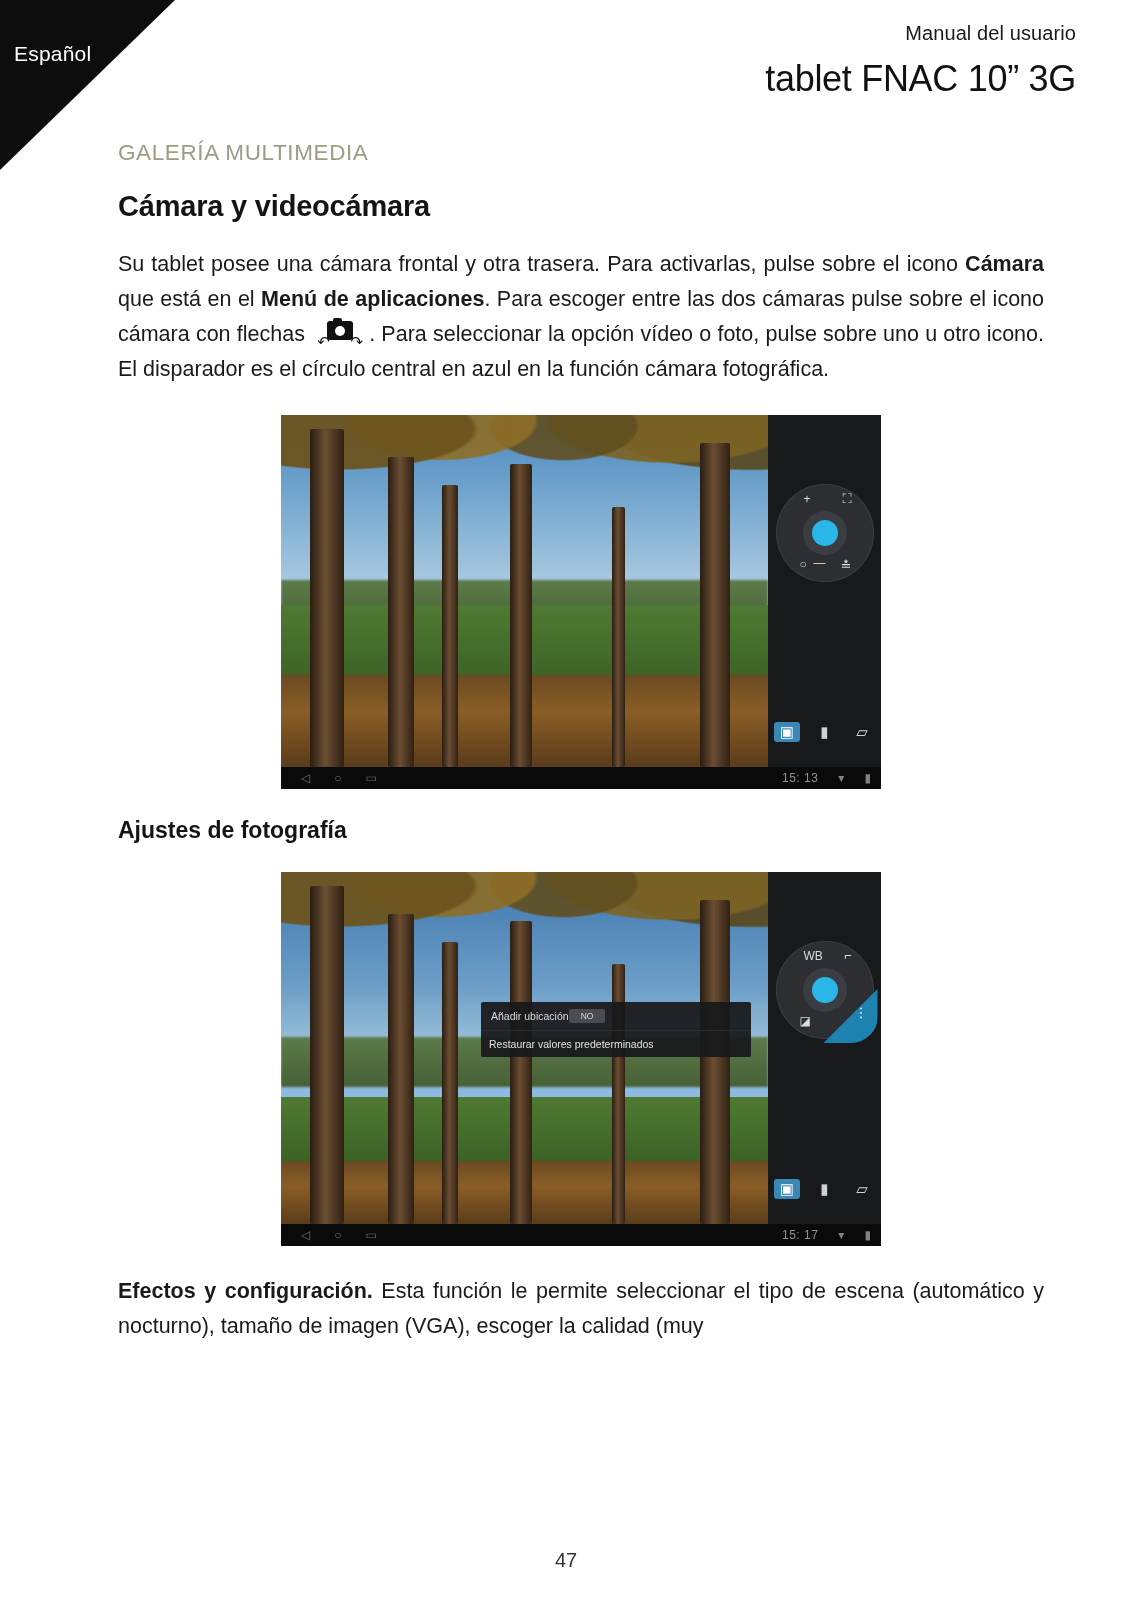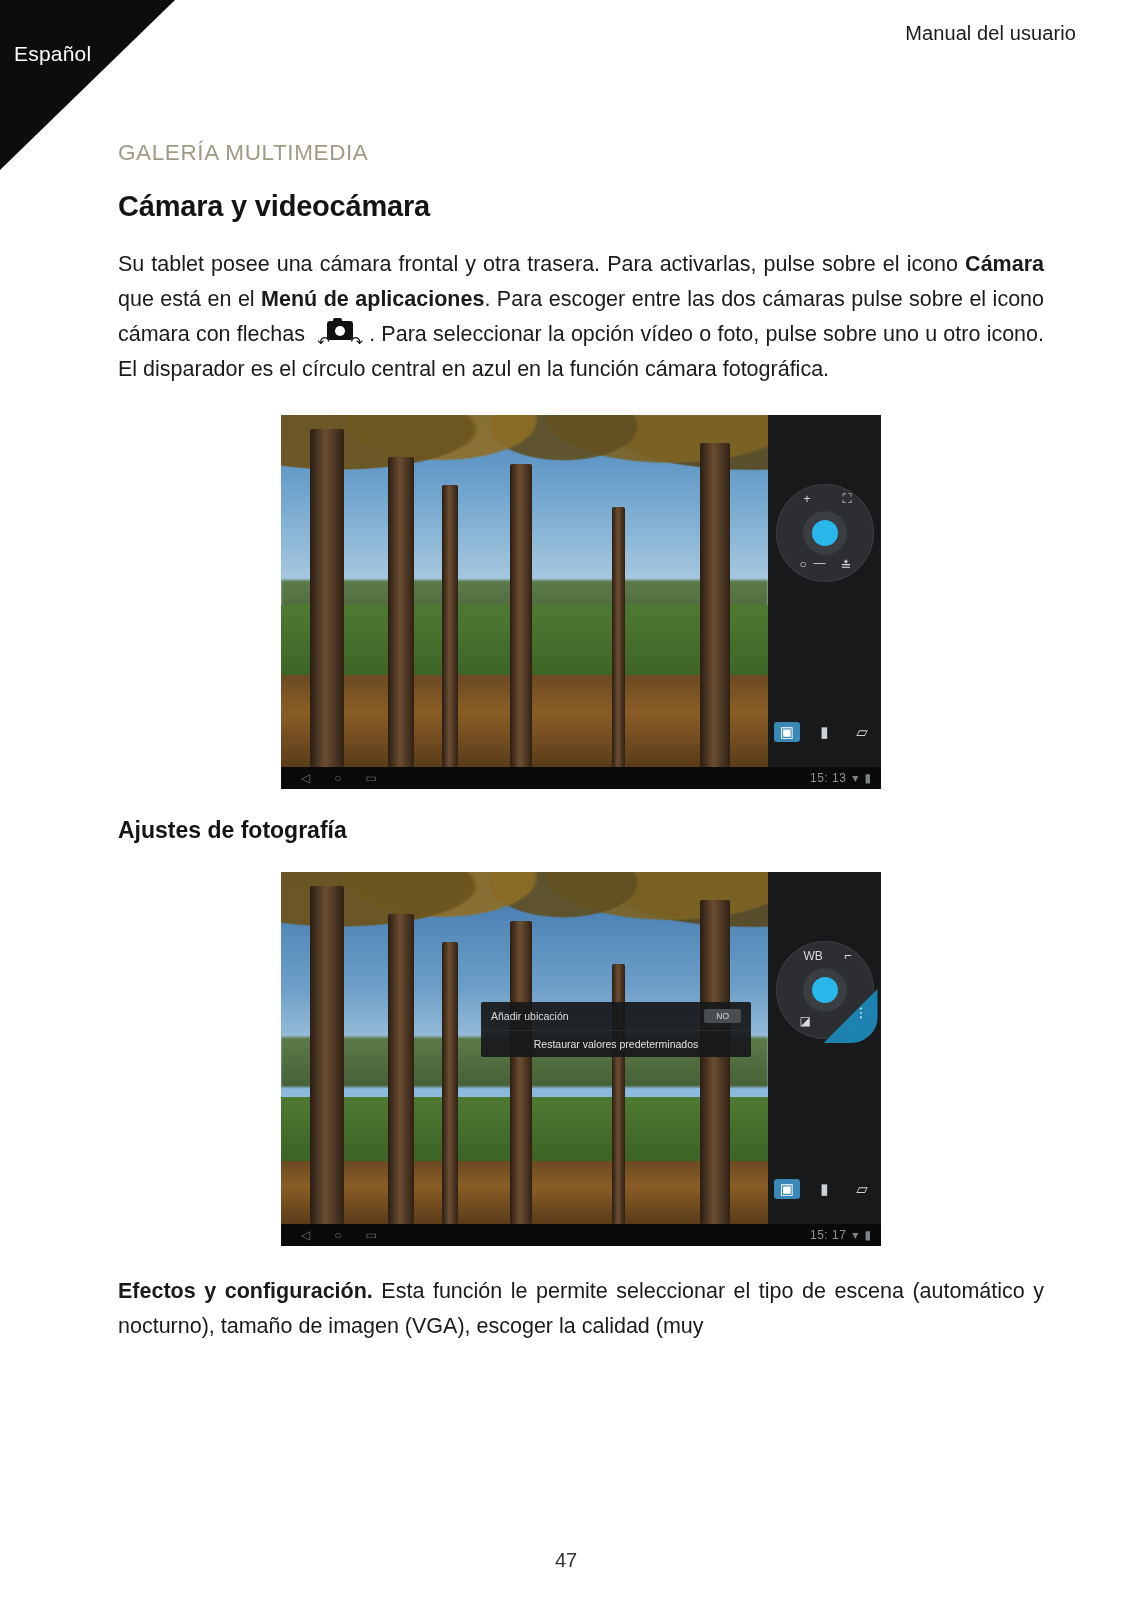--- a/index.html
+++ b/index.html
@@ -302,21 +302,21 @@
     gap: 24px;
     margin-left: 20px;
     color: #6f7173;
     font-size: 12px;
   }
   .nav-right {
     margin-left: auto;
     margin-right: 10px;
     display: flex;
     align-items: center;
-    gap: 6px;
+    gap: 20px;
     color: #7d8486;
     font-size: 12px;
   }
   .clock { color: #8d9396; font-size: 12px; letter-spacing: .5px;}
 
   
   .settings-dialog {
     position: absolute;
     left: 200px;
     top: 130px;
@@ -327,37 +327,35 @@
   }
   .sd-title {
     color: #4fb3e0;
     font-size: 11px;
     padding: 8px 10px 6px 10px;
     border-bottom: 1px solid #3c6f86;
   }
   .sd-row {
     display: flex;
     align-items: center;
-    justify-content: space-between;
+    justify-content: flex-start;
     padding: 7px 10px;
     color: #dcdcdc;
     font-size: 10.5px;
     border-bottom: 1px solid #2b2d2f;
-    gap: 19px;
   }
   .sd-row .val { color: #c9c9c9; }
   .sd-toggle {
     background: #4a4d50;
     color: #d4d4d4;
     font-size: 8.5px;
     padding: 2px 12px;
     border-radius: 2px;
   }
   .sd-center {
-    text-align: center;
     display: block;
     padding: 7px 8px;
     color: #e2e2e2;
     font-size: 10.5px;
   }
   .sd-row .left-arrow { color:#bdbdbd; margin-right: 4px;}
   .sd-mid { display:flex; align-items:center; gap: 30px; }
 
   .page-number {
     position: absolute;
@@ -369,20 +367,21 @@
   }
 </style>
 </head>
 <body>
 
 <div class="page-header">
   <div class="corner-wedge"></div>
   <div class="lang-badge">Español</div>
   <div class="header-right">
     <div class="manual-label">Manual del usuario</div>
+    <div class="doc-title">tablet FNAC 10” 3G</div>
   </div>
 </div>
 
 <div class="content">
 
   <div class="section-kicker">GALERÍA MULTIMEDIA</div>
   <h1 class="subject">Cámara y videocámara</h1>
 
   <p class="para">
     <span>Su tablet posee una cámara frontal y otra trasera. Para activarlas, pulse sobre el icono </span><b>Cámara</b><span> que está en el </span><b>Menú de aplicaciones</b><span>. Para escoger entre las dos cámaras pulse sobre el icono cámara con flechas </span><span class="inline-cam-icon"><span class="arrow-l">↶</span><span class="bump"></span><span class="body"></span><span class="lens"></span><span class="arrow-r">↷</span></span><span>. Para seleccionar la opción vídeo o foto, pulse sobre uno u otro icono. El disparador es el círculo central en azul en la función cámara fotográfica.</span>

